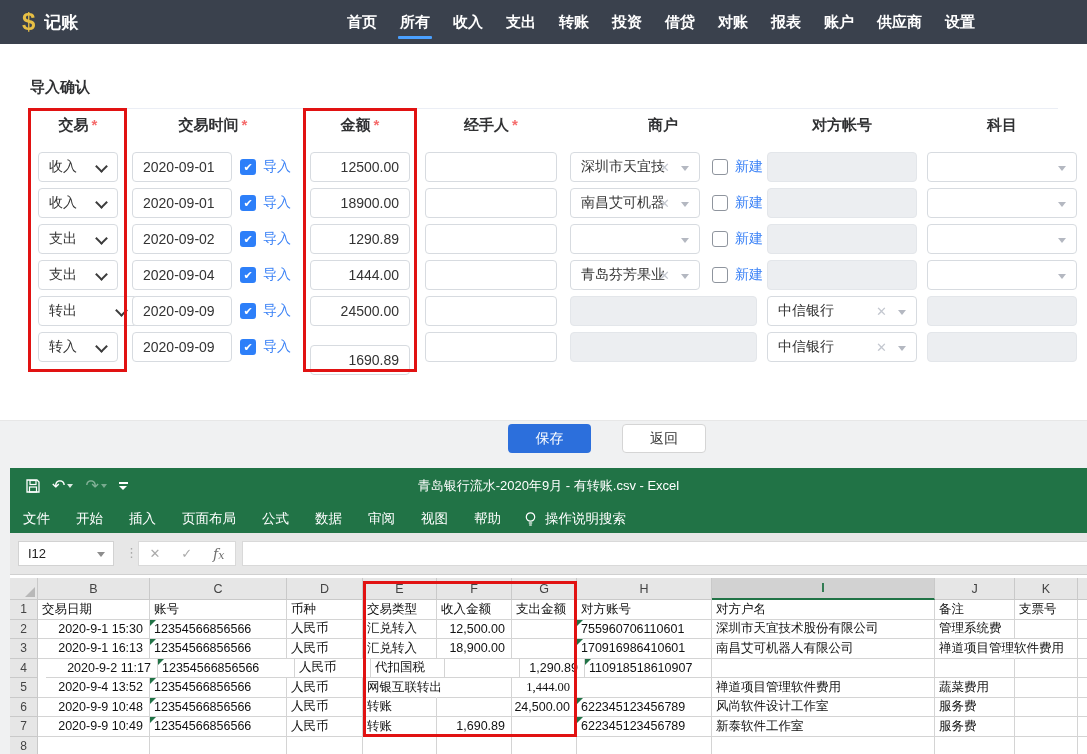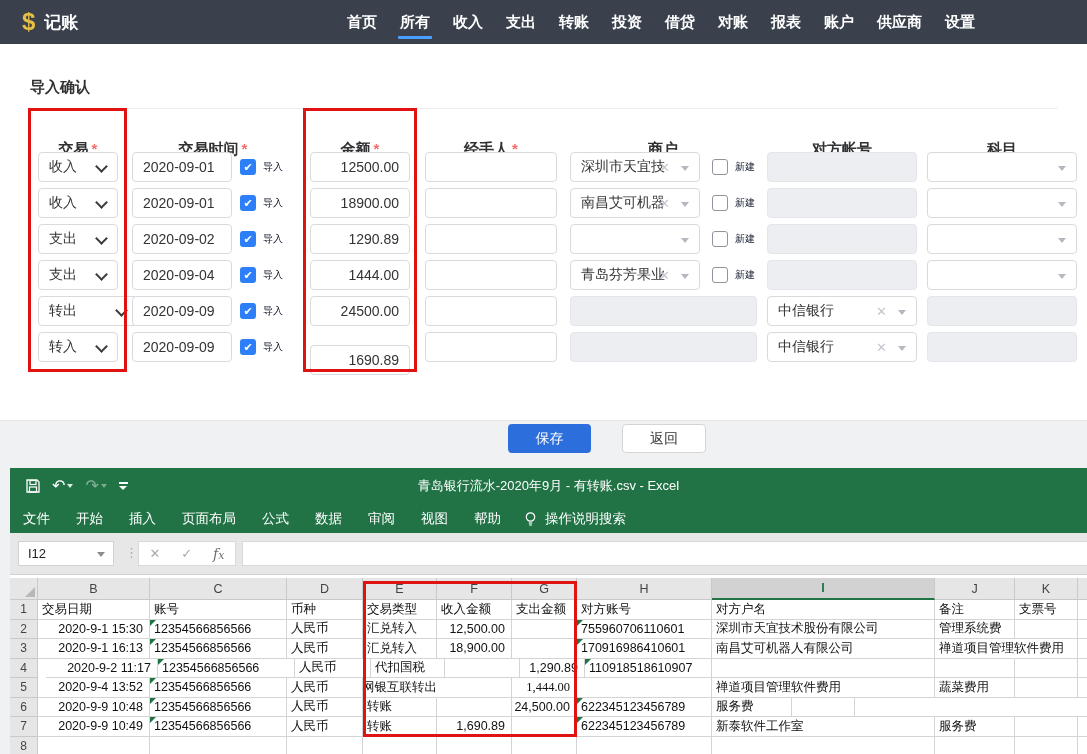--- a/index.html
+++ b/index.html
@@ -12,37 +12,37 @@
   .logo .sym{color:#e7bf45;font-size:24px;font-weight:900;line-height:44px;}
   .logo .txt{color:#fff;font-size:17px;font-weight:bold;}
   .nav-list{position:absolute;left:345px;top:0;height:44px;display:flex;align-items:center;gap:19px;}
   .nav-item{color:#fff;font-size:15px;font-weight:bold;position:relative;cursor:pointer;padding:0 2px;line-height:44px;height:44px;}
   .nav-item.active::after{content:"";position:absolute;left:0;right:0;bottom:5px;height:3px;background:#4aa0ff;border-radius:1px;}
 
   
   .panel{position:absolute;left:0;top:44px;width:1087px;height:376px;background:#fff;border-bottom:1px solid #e7e7e7;}
   .panel-title{position:absolute;left:30px;top:34px;font-size:15px;font-weight:bold;color:#303133;}
   .tbl-topline{position:absolute;left:30px;top:64px;width:1028px;height:1px;background:#ebeef5;}
-  .hdr-label{position:absolute;top:72px;transform:translateX(-50%);font-size:15px;font-weight:bold;color:#303133;white-space:nowrap;margin-top:24px;}
+  .hdr-label{position:absolute;top:72px;transform:translateX(-50%);font-size:15px;font-weight:bold;color:#303133;white-space:nowrap;}
   .hdr-label .req{color:#f56c6c;margin-left:3px;}
 
   .fld{position:absolute;height:30px;box-sizing:border-box;border:1px solid #d7dbe0;border-radius:4px;background:#fff;font-size:14px;color:#333;}
   .fld.dis{background:#eceef1;border-color:#e3e6ea;}
   .sel-native{display:flex;align-items:center;padding-left:10px;cursor:pointer;}
   .sel-native .chev{position:absolute;right:11px;top:9px;width:7px;height:7px;border-right:2px solid #3c3c3c;border-bottom:2px solid #3c3c3c;transform:rotate(45deg);}
   .inp-date{display:flex;align-items:center;padding-left:10px;}
   .inp-amt{display:flex;align-items:center;justify-content:flex-end;padding-right:10px;}
   .s2{display:flex;align-items:center;padding-left:10px;cursor:pointer;}
   .s2 .s2clear{position:absolute;right:29px;top:7px;color:#c3c7cf;font-size:13px;cursor:pointer;}
   .s2 .s2caret{position:absolute;right:10px;top:13px;width:0;height:0;border-left:4.5px solid transparent;border-right:4.5px solid transparent;border-top:5.5px solid #b4b8c1;}
   .chk-wrap{position:absolute;display:flex;align-items:center;gap:7px;height:30px;cursor:pointer;}
   .chk{width:16px;height:16px;border-radius:3px;box-sizing:border-box;display:flex;align-items:center;justify-content:center;}
   .chk.on{background:#2d7ff9;color:#fff;font-size:11px;line-height:16px;}
   .chk.off{background:#fff;border:1px solid #8f959e;}
-  .chk-label{font-size:10px;color:#0f172a;}
+  .chk-label{font-size:14px;color:#3b82f6;}
 
   .hl-rect{position:absolute;border:3px solid #e11212;box-sizing:border-box;pointer-events:none;z-index:20;}
 
   .btn{position:absolute;top:424px;height:29px;border-radius:4px;font-size:14px;display:flex;align-items:center;justify-content:center;cursor:pointer;box-sizing:border-box;}
   .btn-save{left:508px;width:83px;background:#2c6fdc;color:#fff;}
   .btn-back{left:622px;width:84px;background:#fff;border:1px solid #d5d5d5;color:#333;}
 
   
   .excel{position:absolute;left:10px;top:468px;width:1077px;height:286px;background:#fff;}
   .xl-titlebar{position:absolute;left:0;top:0;width:100%;height:36px;background:#217346;}
@@ -455,21 +455,21 @@
           <div class="cell r" style="width:112px;">
             <span style="white-space: nowrap;">2020-9-4 13:52</span>
           </div>
           <div class="cell" style="width:137px;">
             <span class="tri"></span>
             <span style="white-space: nowrap;">12354566856566</span>
           </div>
           <div class="cell" style="width:76px;">
             <span style="white-space: nowrap;">人民币</span>
           </div>
-          <div class="cell of" style="width:74px;justify-content:center;">
+          <div class="cell of" style="width:74px;">
             <span style="white-space: nowrap;">网银互联转出</span>
           </div>
           <div class="cell" style="width:75px;"></div>
           <div class="cell r" style="width:65px;">
             <span style="white-space: nowrap; font-family: Liberation Serif, serif;">1,444.00</span>
           </div>
           <div class="cell" style="width:135px;"></div>
           <div class="cell" style="width:223px;">
             <span style="white-space: nowrap;">禅道项目管理软件费用</span>
           </div>
@@ -494,20 +494,23 @@
           <div class="cell" style="width:74px;">
             <span style="white-space: nowrap;">转账</span>
           </div>
           <div class="cell" style="width:75px;"></div>
           <div class="cell r" style="width:65px;">
             <span style="white-space: nowrap;">24,500.00</span>
           </div>
           <div class="cell" style="width:135px;">
             <span class="tri"></span>
             <span style="white-space: nowrap;">622345123456789</span>
+          </div>
+          <div class="cell" style="width:223px;">
+            <span style="white-space: nowrap;">风尚软件设计工作室</span>
           </div>
           <div class="cell" style="width:80px;">
             <span style="white-space: nowrap;">服务费</span>
           </div>
           <div class="cell" style="width:63px;"></div>
           <div class="cell" style="flex:1 1 auto;border-right:none;"></div>
         </div>
         <div class="gr-row">
           <div class="rn" style="width:28px;">7</div>
           <div class="cell r" style="width:112px;">

